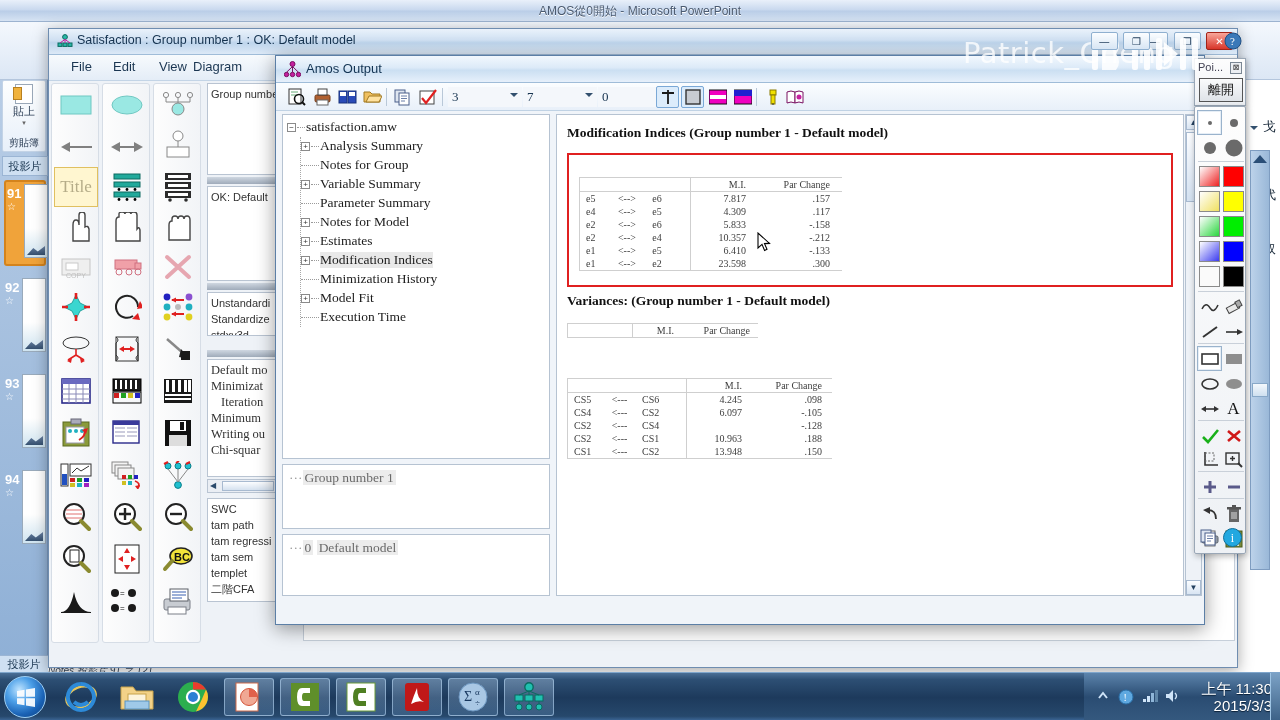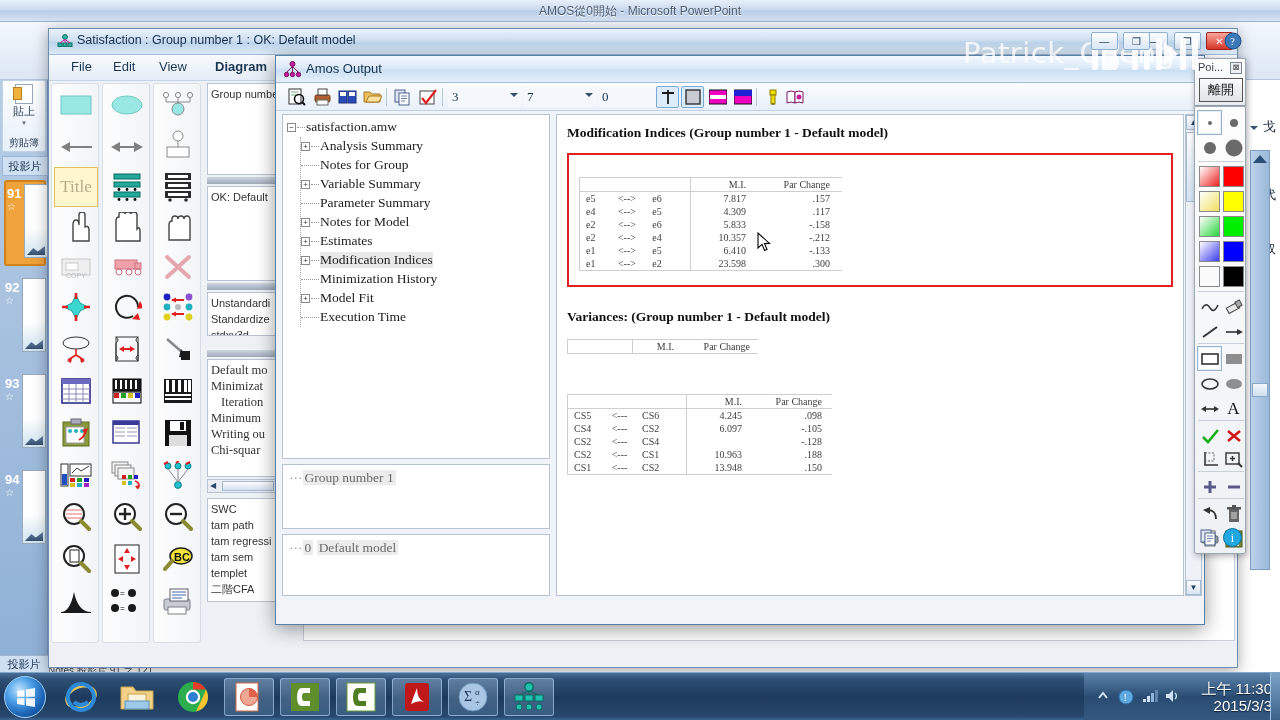--- a/index.html
+++ b/index.html
@@ -80,21 +80,21 @@
   #ppt-hscroll {
     position:absolute; left:380px; top:645px; width:830px; height:20px;
     background:#e8eef7; border:1px solid #b6c7dc;
   }
   #ppt-hthumb { position:absolute; left:120px; top:1px; width:580px; height:16px;
     background:linear-gradient(to bottom,#fbfdff,#d4e2f2); border:1px solid #a9bdd6; border-radius:2px; }
   .scr-arrow { position:absolute; top:1px; width:16px; height:16px; font-size:9px;
     text-align:center; line-height:16px; color:#2a4a6b; }
   #ppt-statusline {
     position:absolute; left:48px; top:664px; width:300px; height:14px;
-    font-size:10px; color:#3a4a5e; line-height:14px; overflow:hidden;
+    font-size:10px; color:#3a4a5e; line-height:14px; overflow:hidden;font-style:italic;
   }
 
   
   #amos-graphics {
     left:48px; top:28px; width:1190px; height:640px;
     background:#eef2f7;
     border:1px solid #6f8db0;
     box-shadow:0 3px 14px rgba(0,0,0,.35);
   }
   #ag-title {
@@ -378,21 +378,21 @@
       <span class="winbtn">—</span>
       <span class="winbtn">❐</span>
       <span class="winbtn close">✕</span>
     </div>
   </div>
 
   <div id="ag-menu">
     <span class="ag-menu-item" style="left:22px;">File</span>
     <span class="ag-menu-item" style="left:64px;">Edit</span>
     <span class="ag-menu-item" style="left:110px;">View</span>
-    <span class="ag-menu-item" style="left:166px;font-weight:bold;">Diagram</span>
+    <span class="ag-menu-item" style="left:144px;">Diagram</span>
   </div>
 
   <div id="ag-palette">
     <div class="tool-col" style="left:0px;"></div>
     <div class="tool-col" style="left:51px;"></div>
     <div class="tool-col" style="left:102px;"></div>
 
     <div class="tool-btn" style="left:3px;top:2px;">
       <svg width="32" height="22">
           <rect x="1" y="2" width="30" height="18" fill="#9ae8e3" stroke="#6fc8c2"></rect>
@@ -1032,21 +1032,21 @@
                 <td class="ar" style="border-right:0;">&lt;--&gt;</td>
                 <td class="rv">e2</td>
                 <td class="num">23.598</td>
                 <td class="num" style="padding-right:12px;">.300</td>
               </tr>
             </tbody>
           </table>
         </div>
       </div>
 
-      <div style="margin-top:22px;">
+      <div style="margin-top:6px;">
         <div class="sec-title">Variances: (Group number 1 - Default model)</div>
         <div class="tbl-wrap" style="margin-top:14px;border-bottom:1px solid #cfcfcf;">
           <table class="mi">
             <thead>
                 <tr>
               <th class="blank" style="min-width:64px;border-bottom:0;"></th>
               <th style="min-width:48px;border-bottom:0;">M.I.</th>
               <th style="min-width:78px;padding-right:8px;border-bottom:0;">Par Change</th>
             </tr>
               </thead>

